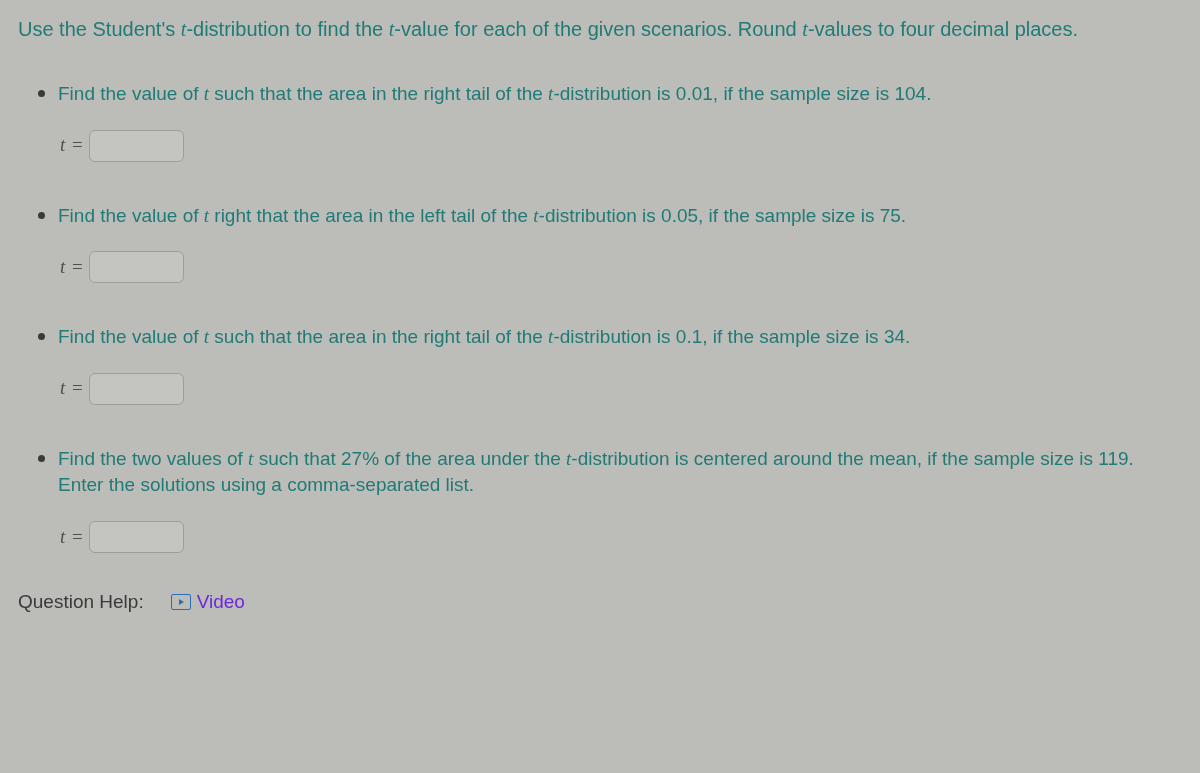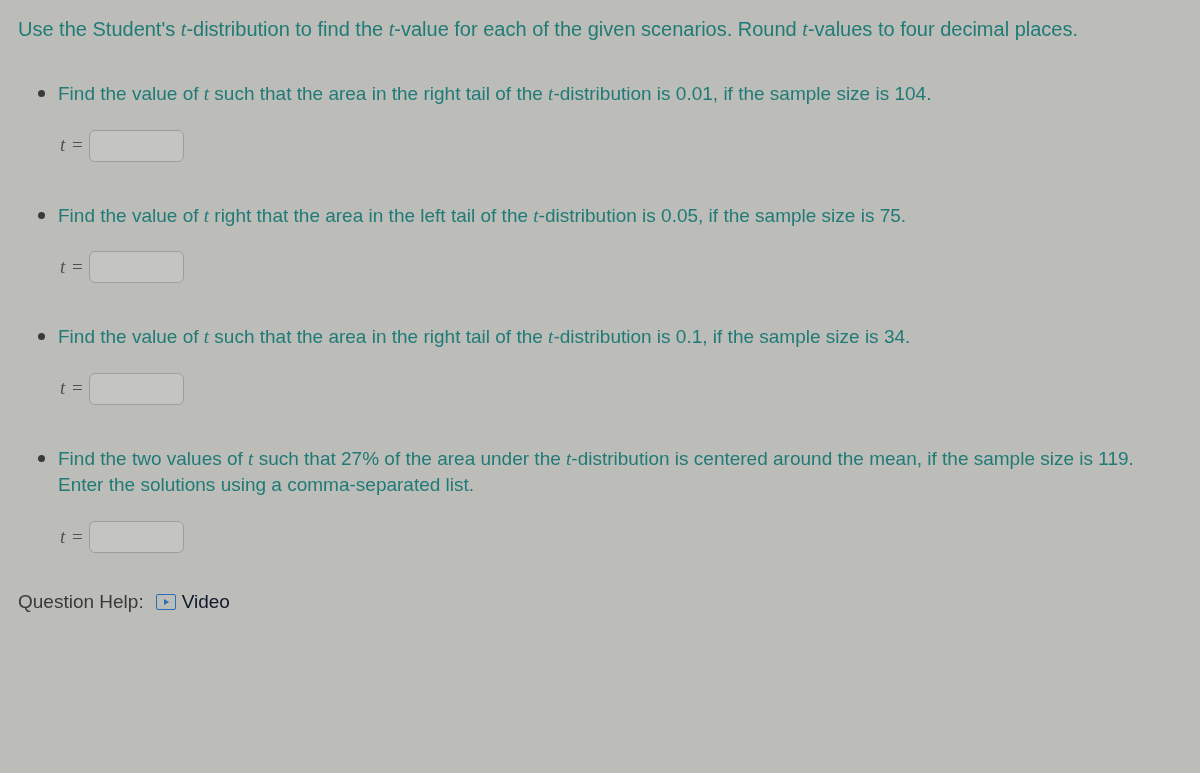--- a/index.html
+++ b/index.html
@@ -69,24 +69,24 @@
     padding: 0 6px;
     box-sizing: border-box;
     outline: none;
   }
   .help-row {
     margin-top: 6px;
     font-size: 19px;
     color: #3a3a3a;
     display: flex;
     align-items: center;
-    gap: 12px;
+    gap: 27px;
   }
   .video-link {
-    color: #0f172a;
+    color: #6d28d9;
     text-decoration: none;
     display: inline-flex;
     align-items: center;
     gap: 6px;
     cursor: pointer;
   }
   .video-icon {
     width: 18px;
     height: 14px;
     border: 1.5px solid #2a6eb8;

